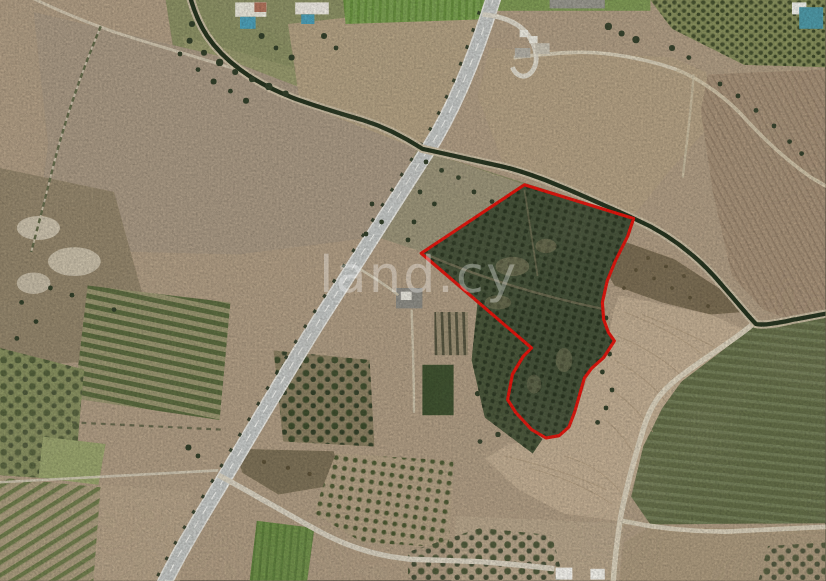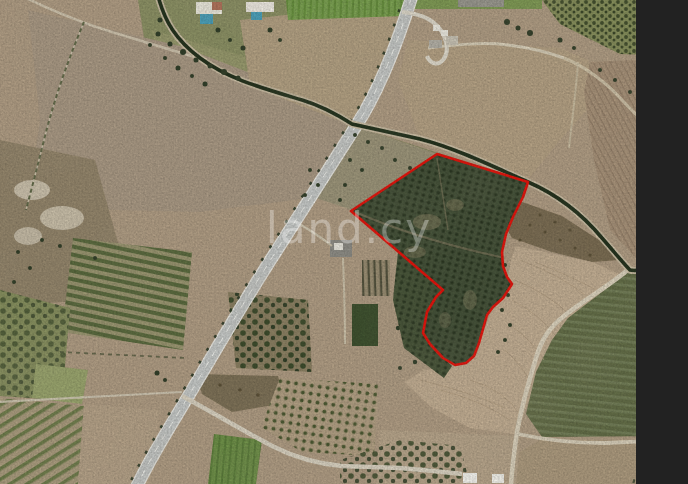--- a/index.html
+++ b/index.html
@@ -1,16 +1,16 @@
 <!DOCTYPE html>
 <html><head>
 <meta charset="utf-8">
 <style>
   html,body{margin:0;padding:0;background:#222;}
-  #stage{position:relative;width:636px;height:484px;overflow:hidden;
+  #stage{position:relative;width:688px;height:484px;overflow:hidden;
          font-family:"DejaVu Sans","Liberation Sans",sans-serif;}
   #stage svg{position:absolute;left:0;top:0;}
   .watermark{position:absolute;left:266px;top:204px;font-size:42px;font-weight:400;
              letter-spacing:2px;color:rgba(255,255,255,0.32);user-select:none;
              font-family:"DejaVu Sans","Liberation Sans",sans-serif;}
 </style>
 </head>
 <body>
 
 <div id="stage">

